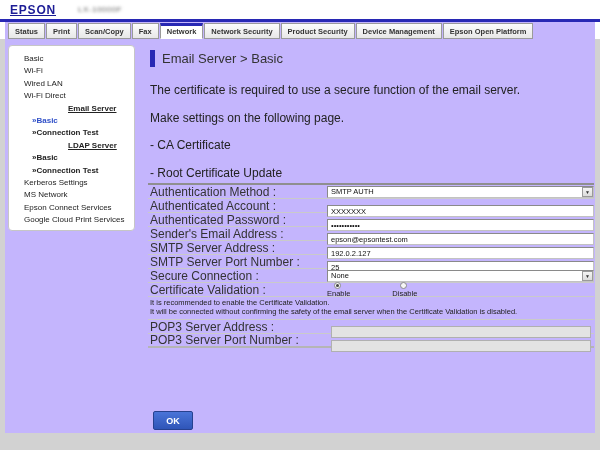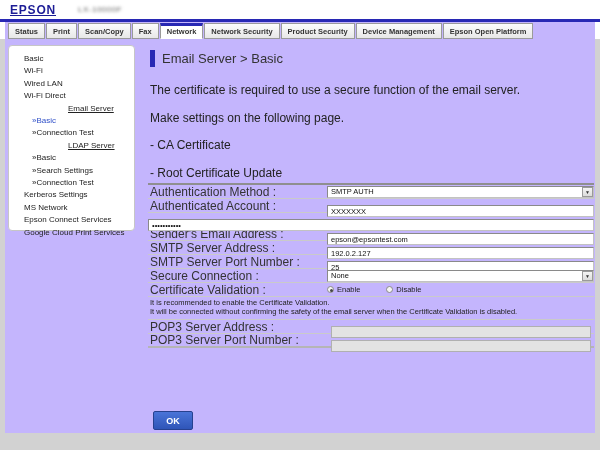--- a/index.html
+++ b/index.html
@@ -20,22 +20,22 @@
   
   .tabstrip { position: absolute; top: 1px; left: 3px; display: flex; align-items: flex-end; height: 16px; }
   .tab { font-size: 7.5px; font-weight: bold; color: #333; background: linear-gradient(#fcfcfc, #e7e7e7);
          border: 1px solid #9a9a9a; padding: 3px 6px 2px 6px; margin-right: 1px; white-space: nowrap; cursor: default; }
   .tab.active { background: #fff; border-top: 3px solid #2828b4; border-bottom: 1px solid #fff; padding-top: 1px; }
 
   
   .sidebar { position: absolute; left: 3px; top: 23px; width: 127px; height: 186px;
              border: 1px solid #c6c6c6; border-radius: 4px; background: #fff; padding: 7px 4px 4px 15px; }
   .side-item { font-size: 8px; color: #222; line-height: 12.4px; white-space: nowrap; }
-  .side-item.section { font-weight: normal; text-decoration: underline; padding-left: 44px; }
-  .side-item.sub { padding-left: 8px; }
+  .side-item.section { font-weight: bold; text-decoration: underline; padding-left: 44px; }
+  .side-item.sub { padding-left: 8px; font-weight: bold; }
   .side-item.selected { color: #3050c8; }
 
   
   .main { position: absolute; left: 143px; top: 28px; width: 446px; height: 380px; }
   .titlewrap { display: flex; align-items: center; height: 17px; margin-left: 2px; }
   .titlebar { width: 5px; height: 17px; background: #2828b4; }
   .pagetitle { font-size: 13px; color: #333; margin-left: 7px; text-align: right; }
   .intro { margin-top: 9px; margin-left: 2px; }
   .intro div { font-size: 12px; color: #222; line-height: 8.5px; margin-top: 19px; }
 
@@ -47,21 +47,21 @@
   .tinput { width: 100%; height: 12px; border: 1px solid #8a8a8a; border-right-color: #c2c2c2; border-bottom-color: #c2c2c2;
             font-family: "Liberation Sans", sans-serif; font-size: 7.5px; color: #111; padding: 0 3px; background: #fff; }
   .tinput:disabled { background: #e3e3e3; border-color: #b0b0b0; }
   .tinput.pop { width: calc(100% - 7px); margin-left: 4px; }
   .select { width: 100%; height: 12px; border: 1px solid #8a8a8a; border-right-color: #c2c2c2; border-bottom-color: #c2c2c2;
             background: #fff; display: flex; align-items: center; justify-content: space-between; cursor: default; }
   .sel-val { font-size: 7.5px; color: #111; padding-left: 3px; }
   .sel-btn { width: 11px; height: 10px; background: linear-gradient(#f4f4f4,#dcdcdc); border: 1px solid #9a9a9a;
              font-size: 5px; color: #333; display: flex; align-items: center; justify-content: center; margin-right: 0px; }
   .radio-group { display: flex; align-items: center; height: 12px; }
-  .radio-opt { display: flex; align-items: center; margin-right: 26px; }
+  .radio-opt { display: flex; align-items: center; margin-right: 42px; flex-direction: column; }
   .radio { width: 7px; height: 7px; border-radius: 50%; border: 1px solid #8a8a8a; background: #f5f5f5; margin-right: 3px; position: relative; }
   .radio.checked::after { content: ""; position: absolute; left: 1.5px; top: 1.5px; width: 3px; height: 3px; border-radius: 50%; background: #444; }
   .radio-label { font-size: 7.5px; color: #222; }
   .note { border-bottom: 1px solid #cacaca; padding: 2px 0 3px 2px; }
   .note div { font-size: 7.5px; color: #222; line-height: 8.5px; }
 
   .okbtn { position: absolute; left: 5px; top: 361px; width: 40px; height: 19px;
            background: linear-gradient(#4a74d8, #2f55b8); border: 1px solid #27418f; border-radius: 2px;
            color: #fff; font-size: 9px; font-weight: bold; font-family: "Liberation Sans", sans-serif; cursor: pointer; }
 </style>
@@ -93,21 +93,20 @@
     <div class="sidebar">
       <div class="side-item">Basic</div>
       <div class="side-item">Wi-Fi</div>
       <div class="side-item">Wired LAN</div>
       <div class="side-item">Wi-Fi Direct</div>
       <div class="side-item section">Email Server</div>
       <div class="side-item sub selected">»Basic</div>
       <div class="side-item sub">»Connection Test</div>
       <div class="side-item section">LDAP Server</div>
       <div class="side-item sub">»Basic</div>
-      <div class="side-item sub">»Search Settings</div>
       <div class="side-item sub">»Connection Test</div>
       <div class="side-item">Kerberos Settings</div>
       <div class="side-item">MS Network</div>
       <div class="side-item">Epson Connect Services</div>
       <div class="side-item">Google Cloud Print Services</div>
     </div>
 
     <div class="main">
       <div class="titlewrap">
         <div class="titlebar"></div>
@@ -129,20 +128,21 @@
               <span class="sel-val">SMTP AUTH</span>
               <span class="sel-btn">▼</span>
             </div>
           </div>
         </div>
         <div class="frow">
           <div class="flabel">Authenticated Account :</div>
           <div class="fctrl"><input class="tinput" value="XXXXXXX" style=""></div>
         </div>
         <div class="frow">
+          <div class="flabel">Authenticated Password :</div>
           <div class="fctrl"><input class="tinput" value="•••••••••••" style=""></div>
         </div>
         <div class="frow">
           <div class="flabel">Sender's Email Address :</div>
           <div class="fctrl"><input class="tinput" value="epson@epsontest.com" style=""></div>
         </div>
         <div class="frow">
           <div class="flabel">SMTP Server Address :</div>
           <div class="fctrl"><input class="tinput" value="192.0.2.127" style=""></div>
         </div>

